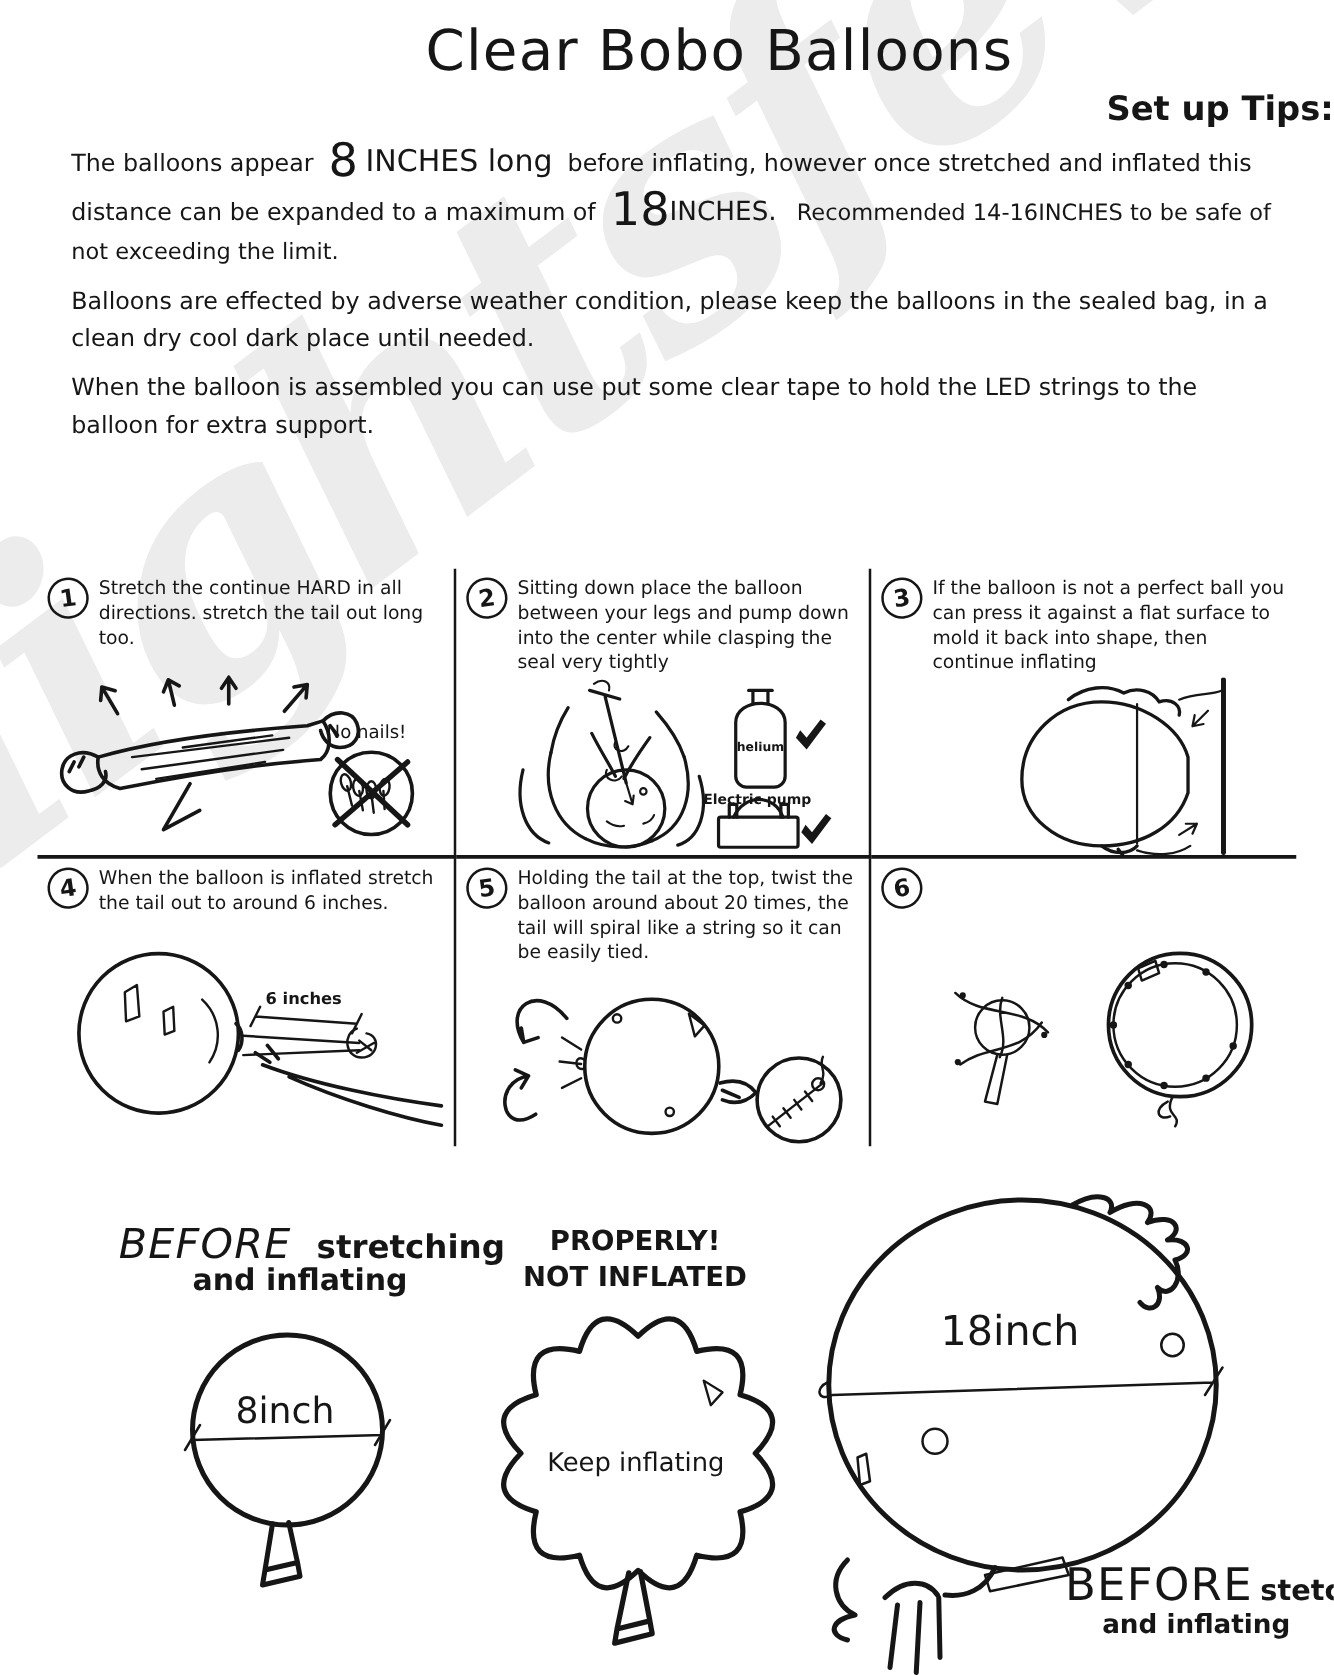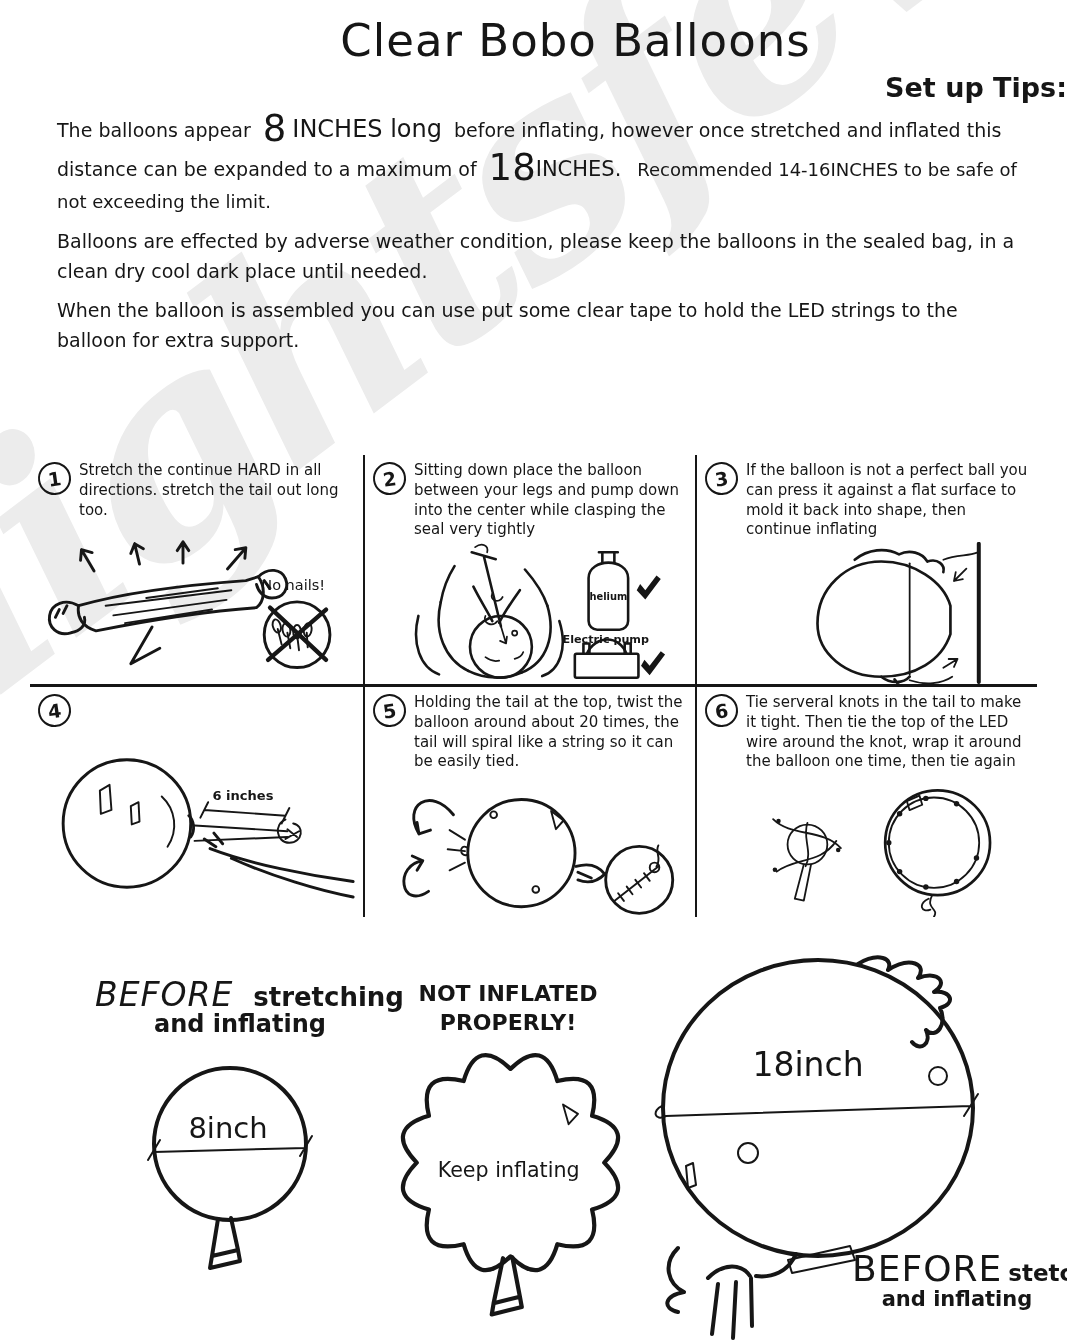--- a/index.html
+++ b/index.html
@@ -152,20 +152,21 @@
           </g>
           <path class="thin" d="M276,30 L262,44 M262,44 l2,-10 M262,44 l10,-2"></path>
           <path class="thin" d="M250,142 L266,132 M266,132 l-10,0 M266,132 l-4,9"></path>
         </g>
       </svg>
     </div>
 
     <div class="cell vline">
       <div class="cell-head">
         <span class="badge">4</span>
+        <span class="step-text">When the balloon is inflated stretch the tail out to around 6 inches.</span>
       </div>
       <svg class="art" viewBox="0 0 330 155">
         <g class="ink">
           <circle cx="92" cy="78" r="66"></circle>
           <path class="thin" d="M64,44 l10,-6 l2,26 l-11,4 z M96,60 l8,-4 l1,20 l-8,3 z M128,50 a40,40 0 0 1 6,52"></path>
           <path d="M156,70 a10,14 0 0 1 2,22"></path>
           <path class="thin" d="M162,80 L258,86 M162,96 L258,92"></path>
           <path class="thin" d="M256,74 C244,78 246,98 260,98 C274,98 276,80 264,78 M258,84 l10,8 M256,94 l14,-8"></path>
           <path class="thin" d="M168,72 l8,-16 M252,78 l8,-16 M172,64 L256,70"></path>
           <path d="M178,104 C220,120 280,132 326,138 M200,114 C240,132 292,148 326,154 M172,94 l12,8 M182,88 l9,11"></path>
@@ -198,21 +199,20 @@
             <path d="M296,96 C302,86 294,82 298,74"></path>
             <circle cx="294" cy="97" r="5"></circle>
           </g>
         </g>
       </svg>
     </div>
 
     <div class="cell">
       <div class="cell-head">
         <span class="badge">6</span>
-        <span class="step-text">Tie serveral knots in the tail to make it tight. Then tie the top of the LED wire around the knot, wrap it around the balloon one time, then tie again</span>
       </div>
       <svg class="art" viewBox="0 0 330 158">
         <g class="ink">
           <g class="thin">
             <circle cx="98" cy="78" r="22"></circle>
             <path d="M60,50 C80,70 115,60 135,82 M64,108 C85,92 112,100 130,74 M98,54 C92,70 104,86 96,102"></path>
             <circle class="fillink" cx="66" cy="52" r="2.5"></circle>
             <circle class="fillink" cx="132" cy="84" r="2.5"></circle>
             <circle class="fillink" cx="62" cy="106" r="2.5"></circle>
             <path d="M94,100 L84,138 M102,100 L94,140 L84,138"></path>
@@ -245,22 +245,22 @@
   <svg class="layer" style="left:100px;top:1056px" width="260" height="218" viewBox="0 0 260 218">
     <g class="ink" style="stroke-width:4">
       <circle cx="130" cy="88" r="76"></circle>
       <path class="thin" d="M54,96 L206,92 M48,104 l12,-20 M200,100 l12,-20"></path>
       <path d="M118,163 L112,200 L138,194 L131,162 M112,200 L110,212 L140,205 L138,194"></path>
     </g>
     <text x="128" y="82" font-size="29" text-anchor="middle">8inch</text>
   </svg>
 
   <div class="layer warn-block">
+    <div>PROPERLY!</div>
     <div>NOT INFLATED</div>
-    <div>PROPERLY!</div>
   </div>
   <svg class="layer" style="left:378px;top:1022px" width="265" height="300" viewBox="0 0 280 320">
     <g class="ink" style="stroke-width:4.5">
       <path d="M240,150 Q275,186 227,200 Q239,249 190,237 Q176,285 140,250 Q104,285 90,237 Q41,249 53,200 Q5,186 40,150 Q5,114 53,100 Q41,51 90,63 Q104,15 140,50 Q176,15 190,63 Q239,51 227,100 Q275,114 240,150 Z"></path>
       <path class="thin" d="M196,88 l16,10 l-10,11 z"></path>
       <path d="M132,252 L122,300 L150,293 L142,251 M122,300 L120,312 L152,304 L150,293"></path>
     </g>
     <text x="138" y="165" font-size="22" text-anchor="middle" fill="#2a2a2a">Keep inflating</text>
   </svg>
 

